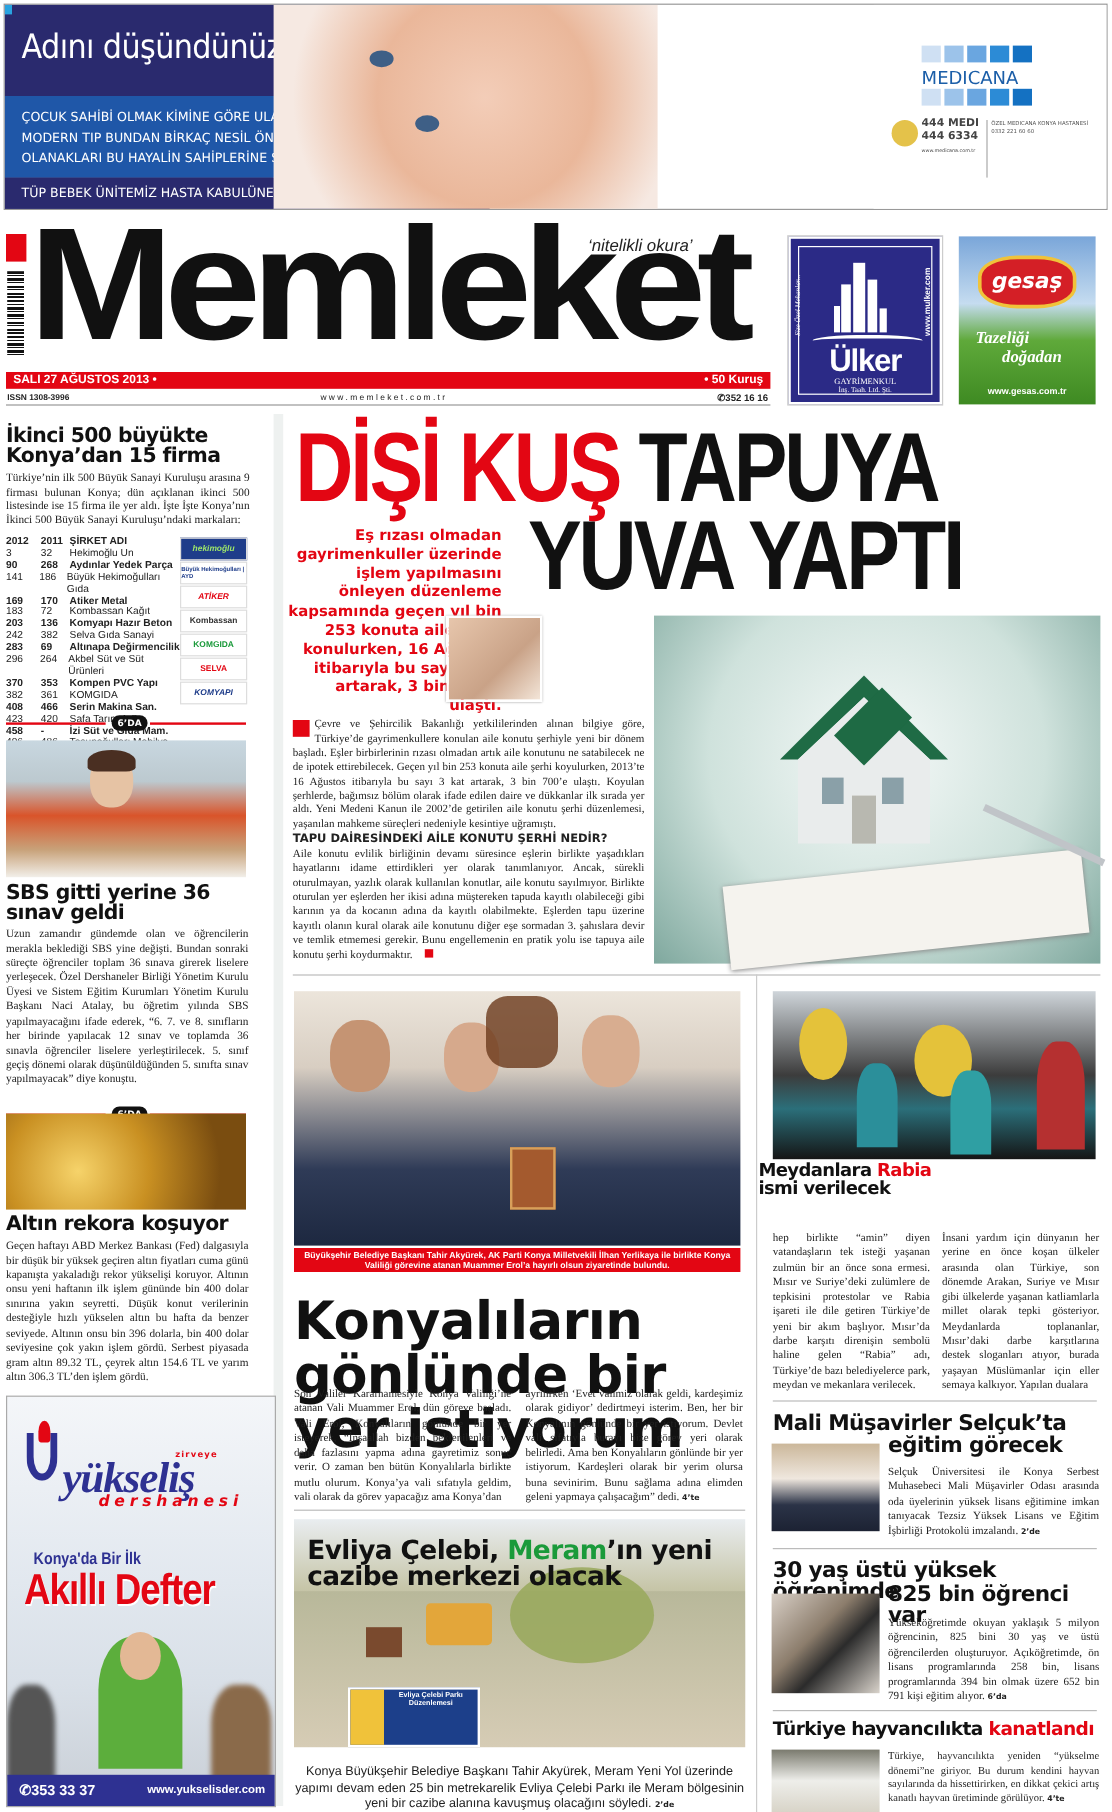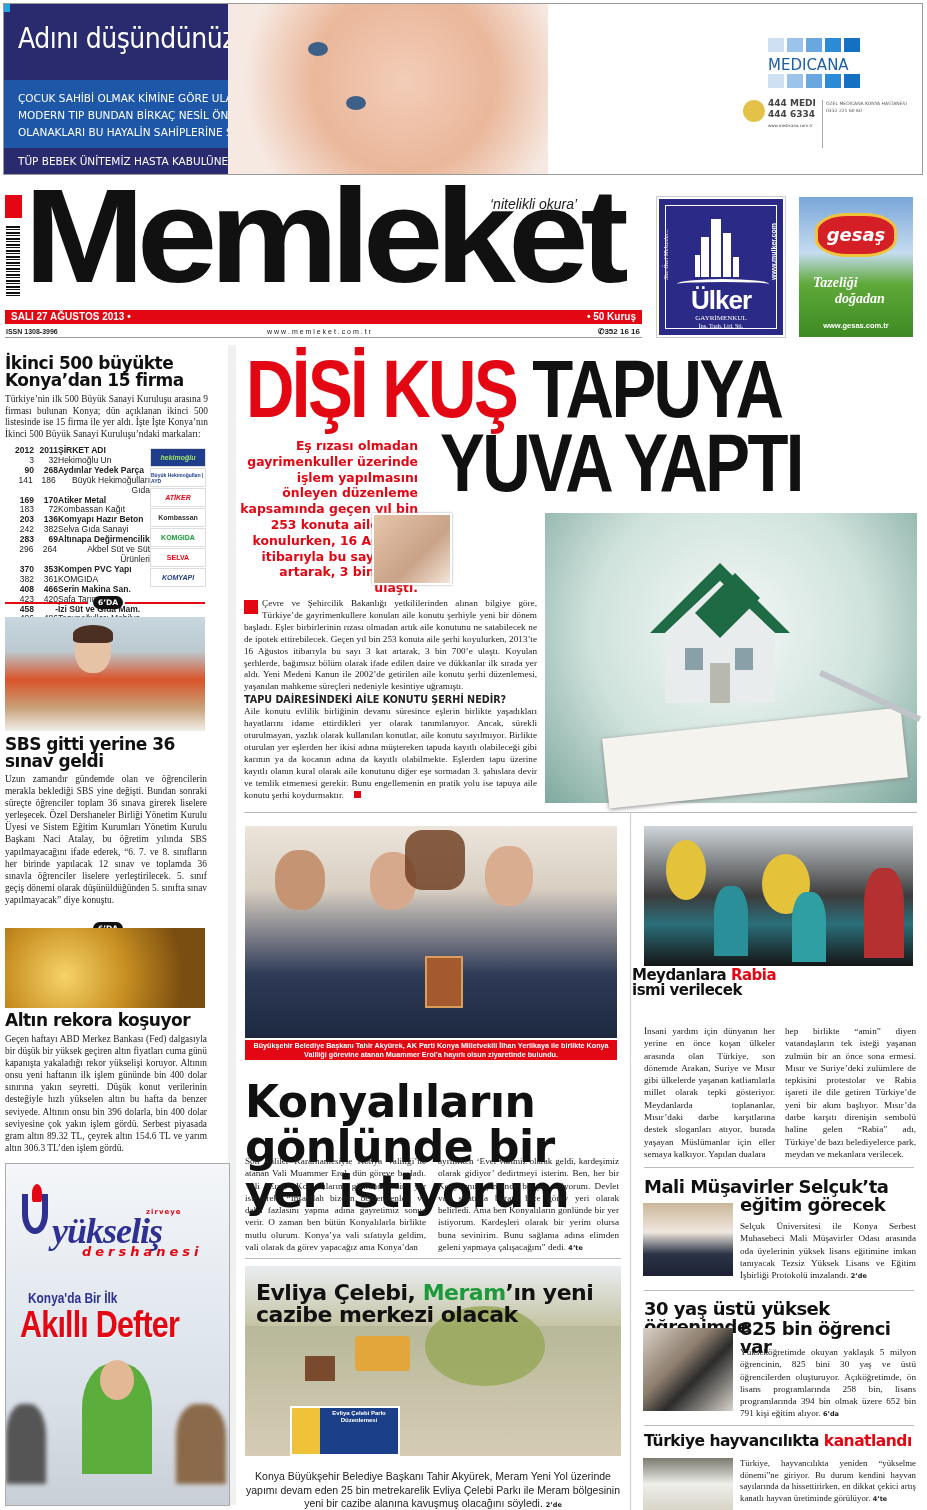--- a/index.html
+++ b/index.html
@@ -25,21 +25,21 @@
   #slogan { left:490px; top:196px; font-style:italic; font-family:"Liberation Sans", sans-serif; font-size:14px; color:#222; }
   #redbar { left:5px; top:310px; width:637px; height:14px; background:#e30613; color:#fff; font-family:"Liberation Sans", sans-serif; font-weight:bold; font-size:10px; }
   #redbar span { position:absolute; top:1px; }
   #issn-row { left:5px; top:326px; width:637px; height:12px; font-family:"Liberation Sans", sans-serif; font-size:7px; border-bottom:1px solid #999; }
 
   #ulker-ad { left:657px; top:197px; width:128px; height:140px; background:#2b2a86; border:2px solid #fff; outline:1px solid #ccc; color:#fff; text-align:center; }
   #gesas-ad { left:799px; top:197px; width:114px; height:140px; background: linear-gradient(180deg,#7aa6d9 0%,#c5dcf0 40%,#5fa93a 62%,#3e8a22 100%); }
   h2.hl { font-family:"DejaVu Sans", sans-serif; font-weight:bold; color:#111; letter-spacing:-0.5px; line-height:1.02; }
   .body-txt { font-family:"Liberation Serif", serif; font-size:10.2px; line-height:13.2px; text-align:justify; color:#222; }
   .firms-table { font-family:"Liberation Sans", sans-serif; font-size:8.5px; line-height:9.9px; }
-  .firms-table .row { display:flex;text-align:right; }
+  .firms-table .row { display:flex; }
   .firms-table .c1 { width:29px; } .firms-table .c2 { width:24px; }
   .firms-table .b { font-weight:bold; }
   .logos { left:150px; top:448px; width:56px; height:140px; }
   .logos div { height:19px; margin-bottom:1px; font-family:"Liberation Sans",sans-serif; font-size:7px; font-weight:bold; display:flex; align-items:center; justify-content:center; border:1px solid #ddd; }
 
   .gda { height:14px; position:relative; }
   .gda .line { position:absolute; top:6px; height:2px; background:#e30613; }
   .gda .pill { position:absolute; top:0; background:#111; color:#fff; font-family:"DejaVu Sans",sans-serif; font-weight:bold; font-size:7.5px; padding:2px 5px; border-radius:7px; }
 
   
@@ -296,20 +296,24 @@
   <div style="position:absolute;left:26px;top:20px;width:10px;height:18px;border-radius:50% 50% 20% 20%;background:#e30613;"></div>
   <div style="position:absolute;left:140px;top:44px;color:#e30613;font-family:'DejaVu Sans',sans-serif;font-weight:bold;font-size:7px;letter-spacing:1px;">zirveye</div>
   <div style="position:absolute;left:46px;top:46px;color:#2e3192;font-family:Liberation Serif, serif;font-weight:bold;font-style:italic;font-size:36px;letter-spacing:-1px;">yükseliş</div>
   <div style="position:absolute;left:76px;top:80px;color:#e30613;font-family:'DejaVu Sans',sans-serif;font-weight:bold;font-style:italic;font-size:13px;letter-spacing:4px;">dershanesi</div>
   <div style="position:absolute;left:22px;top:126px;color:#2e3192;font-family:'Liberation Sans',sans-serif;font-weight:bold;font-size:14px;transform:scaleX(0.85);transform-origin:left;">Konya'da Bir İlk</div>
   <div style="position:absolute;left:14px;top:140px;color:#e30613;font-family:'Liberation Sans',sans-serif;font-weight:bold;font-size:36px;letter-spacing:-1px;transform:scaleX(0.85);transform-origin:left;text-shadow:1px 1px 0 #fff;">Akıllı Defter</div>
   <div style="position:absolute;left:76px;top:200px;width:70px;height:110px;border-radius:40% 40% 0 0;background:#5cae3c;"></div>
   <div style="position:absolute;left:94px;top:196px;width:34px;height:40px;border-radius:50%;background:#e3b895;"></div>
   <div style="position:absolute;left:0;top:240px;width:40px;height:80px;border-radius:40% 40% 0 0;background:#555;filter:blur(2px);"></div>
   <div style="position:absolute;left:170px;top:240px;width:50px;height:80px;border-radius:40% 40% 0 0;background:#8a6a4a;filter:blur(2px);"></div>
+  <div class="bar">
+    <span style="position:absolute;left:10px;top:6px;">✆353 33 37</span>
+    <span style="position:absolute;right:8px;top:7px;font-size:9.5px;">www.yukselisder.com</span>
+  </div>
 </div>
 
 <div id="main-hl" class="abs">
   <span class="red">DİŞİ KUŞ</span>
   <span style="color:#111;">TAPUYA</span>
 </div>
 <div id="main-hl2" class="abs">YUVA YAPTI</div>
 <div id="spot" class="abs">Eş rızası olmadan gayrimenkuller üzerinde işlem yapılmasını önleyen düzenleme kapsamında geçen yıl bin 253 konuta aile şerhi konulurken, 16 Ağustos itibarıyla bu sayı 3 kat artarak, 3 bin 700’e ulaştı.</div>
 <div id="ring-photo" class="abs"></div>
 <div id="house-photo" class="abs">
@@ -367,22 +371,22 @@
   <div style="position:absolute;left:22px;top:14px;width:40px;height:60px;border-radius:50%;background:#e4c23a;"></div>
   <div style="position:absolute;left:118px;top:28px;width:48px;height:60px;border-radius:50%;background:#e4c23a;"></div>
   <div style="position:absolute;left:70px;top:60px;width:34px;height:70px;border-radius:40% 40% 0 0;background:#2b8f9a;"></div>
   <div style="position:absolute;left:148px;top:66px;width:34px;height:70px;border-radius:40% 40% 0 0;background:#2f9fa3;"></div>
   <div style="position:absolute;left:220px;top:42px;width:40px;height:90px;border-radius:40% 40% 0 0;background:#b53030;"></div>
 </div>
 <h2 id="rabia-hl" class="hl abs">
   <span>Meydanlara </span><span style="color:#e30613;">Rabia</span><br><span>ismi verilecek</span>
 </h2>
 <div id="rabia-body" class="abs">
+  <div class="body-txt">hep birlikte “amin” diyen vatandaşların tek isteği yaşanan zulmün bir an önce sona ermesi. Mısır ve Suriye’deki zulümlere de tepkisini protestolar ve Rabia işareti ile dile getiren Türkiye’de yeni bir akım başlıyor. Mısır’da darbe karşıtı direnişin sembolü haline gelen “Rabia” adı, Türkiye’de bazı belediyelerce park, meydan ve mekanlara verilecek.</div>
   <div class="body-txt">İnsani yardım için dünyanın her yerine en önce koşan ülkeler arasında olan Türkiye, son dönemde Arakan, Suriye ve Mısır gibi ülkelerde yaşanan katliamlarla millet olarak tepki gösteriyor. Meydanlarda toplananlar, Mısır’daki darbe karşıtlarına destek sloganları atıyor, burada yaşayan Müslümanlar için eller semaya kalkıyor. Yapılan dualara</div>
-  <div class="body-txt">hep birlikte “amin” diyen vatandaşların tek isteği yaşanan zulmün bir an önce sona ermesi. Mısır ve Suriye’deki zulümlere de tepkisini protestolar ve Rabia işareti ile dile getiren Türkiye’de yeni bir akım başlıyor. Mısır’da darbe karşıtı direnişin sembolü haline gelen “Rabia” adı, Türkiye’de bazı belediyelerce park, meydan ve mekanlara verilecek.</div>
 </div>
 
 <div class="hr abs" style="left:644px;top:1167px;width:270px;"></div>
 <h2 class="hl abs right-item-hl" style="left:644px;top:1178px;">Mali Müşavirler Selçuk’ta</h2>
 <h2 class="hl abs right-item-hl" style="left:740px;top:1196px;">eğitim görecek</h2>
 <div class="small-photo abs" style="left:643px;top:1203px;width:90px;height:73px;background:linear-gradient(180deg,#cbb79a 0%,#efe7de 40%,#2b3347 70%,#1c2233 100%);"></div>
 <div class="body-txt abs" style="left:740px;top:1220px;width:176px;font-size:9.2px;line-height:12.3px;"><span>Selçuk Üniversitesi ile Konya Serbest Muhasebeci Mali Müşavirler Odası arasında oda üyelerinin yüksek lisans eğitimine imkan tanıyacak Tezsiz Yüksek Lisans ve Eğitim İşbirliği Protokolü imzalandı.</span> <b class="tag">2’de</b></div>
 
 <div class="hr abs" style="left:644px;top:1290px;width:270px;"></div>
 <h2 class="hl abs right-item-hl" style="left:644px;top:1300px;">30 yaş üstü yüksek öğrenimde</h2>

